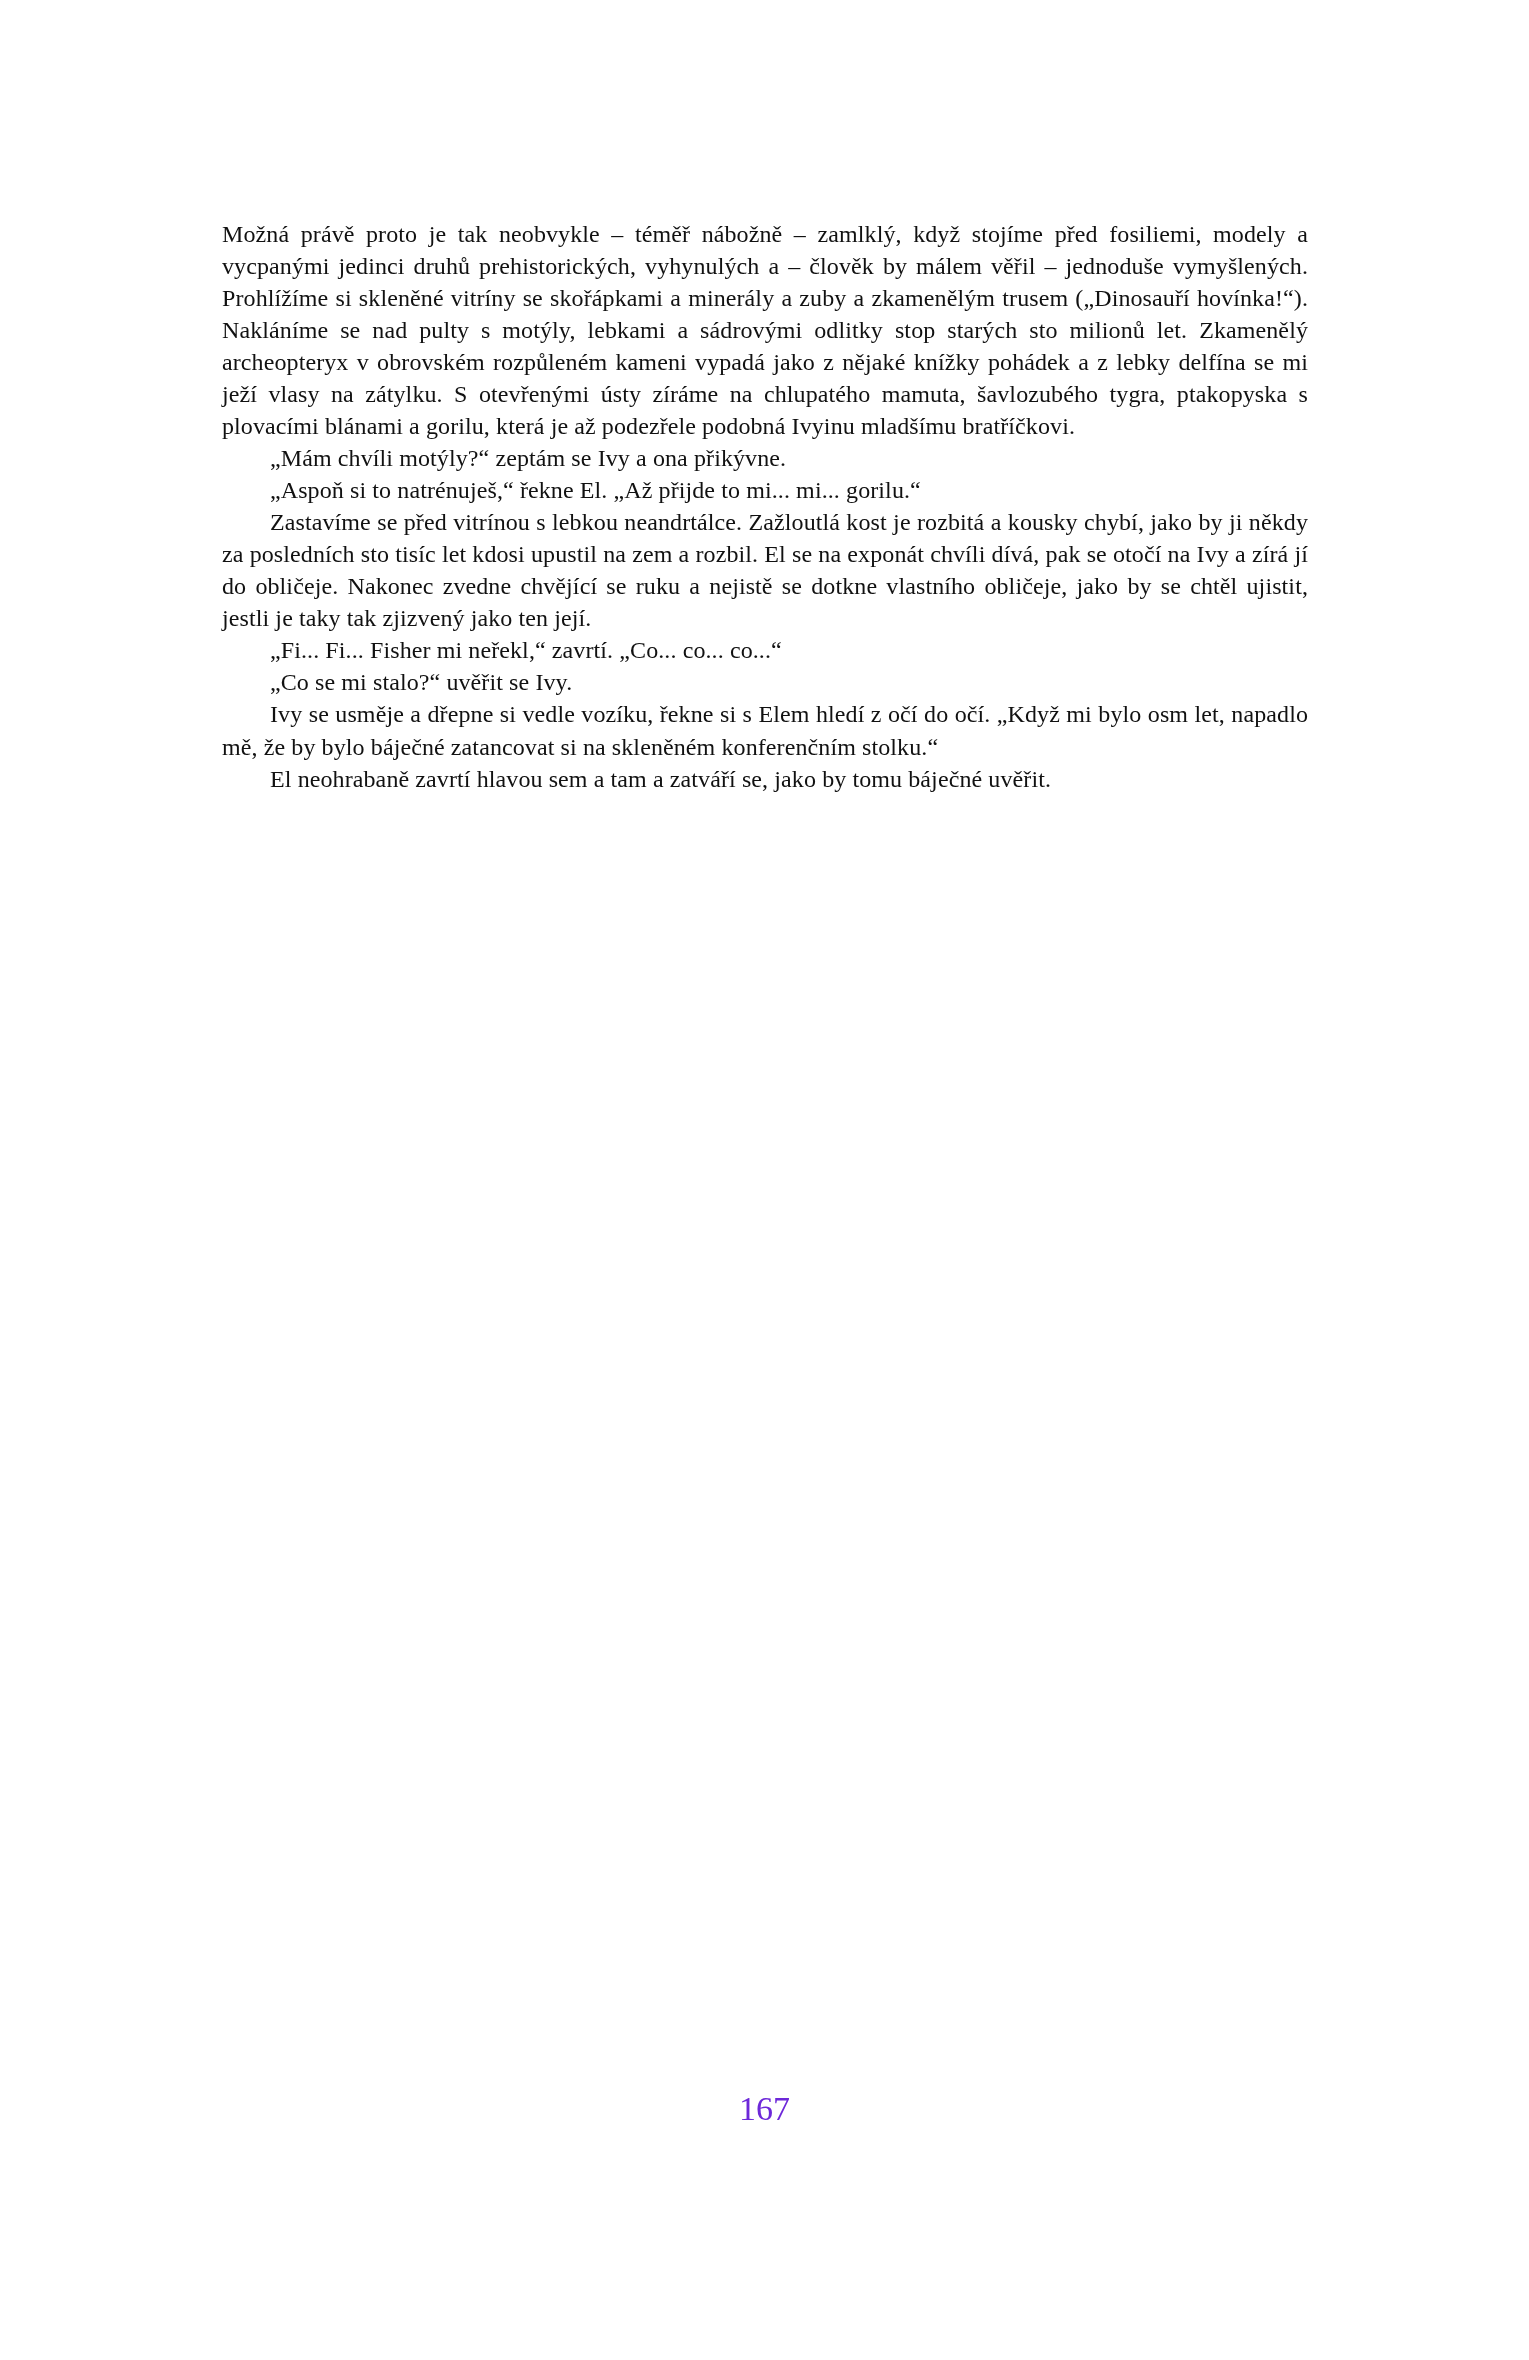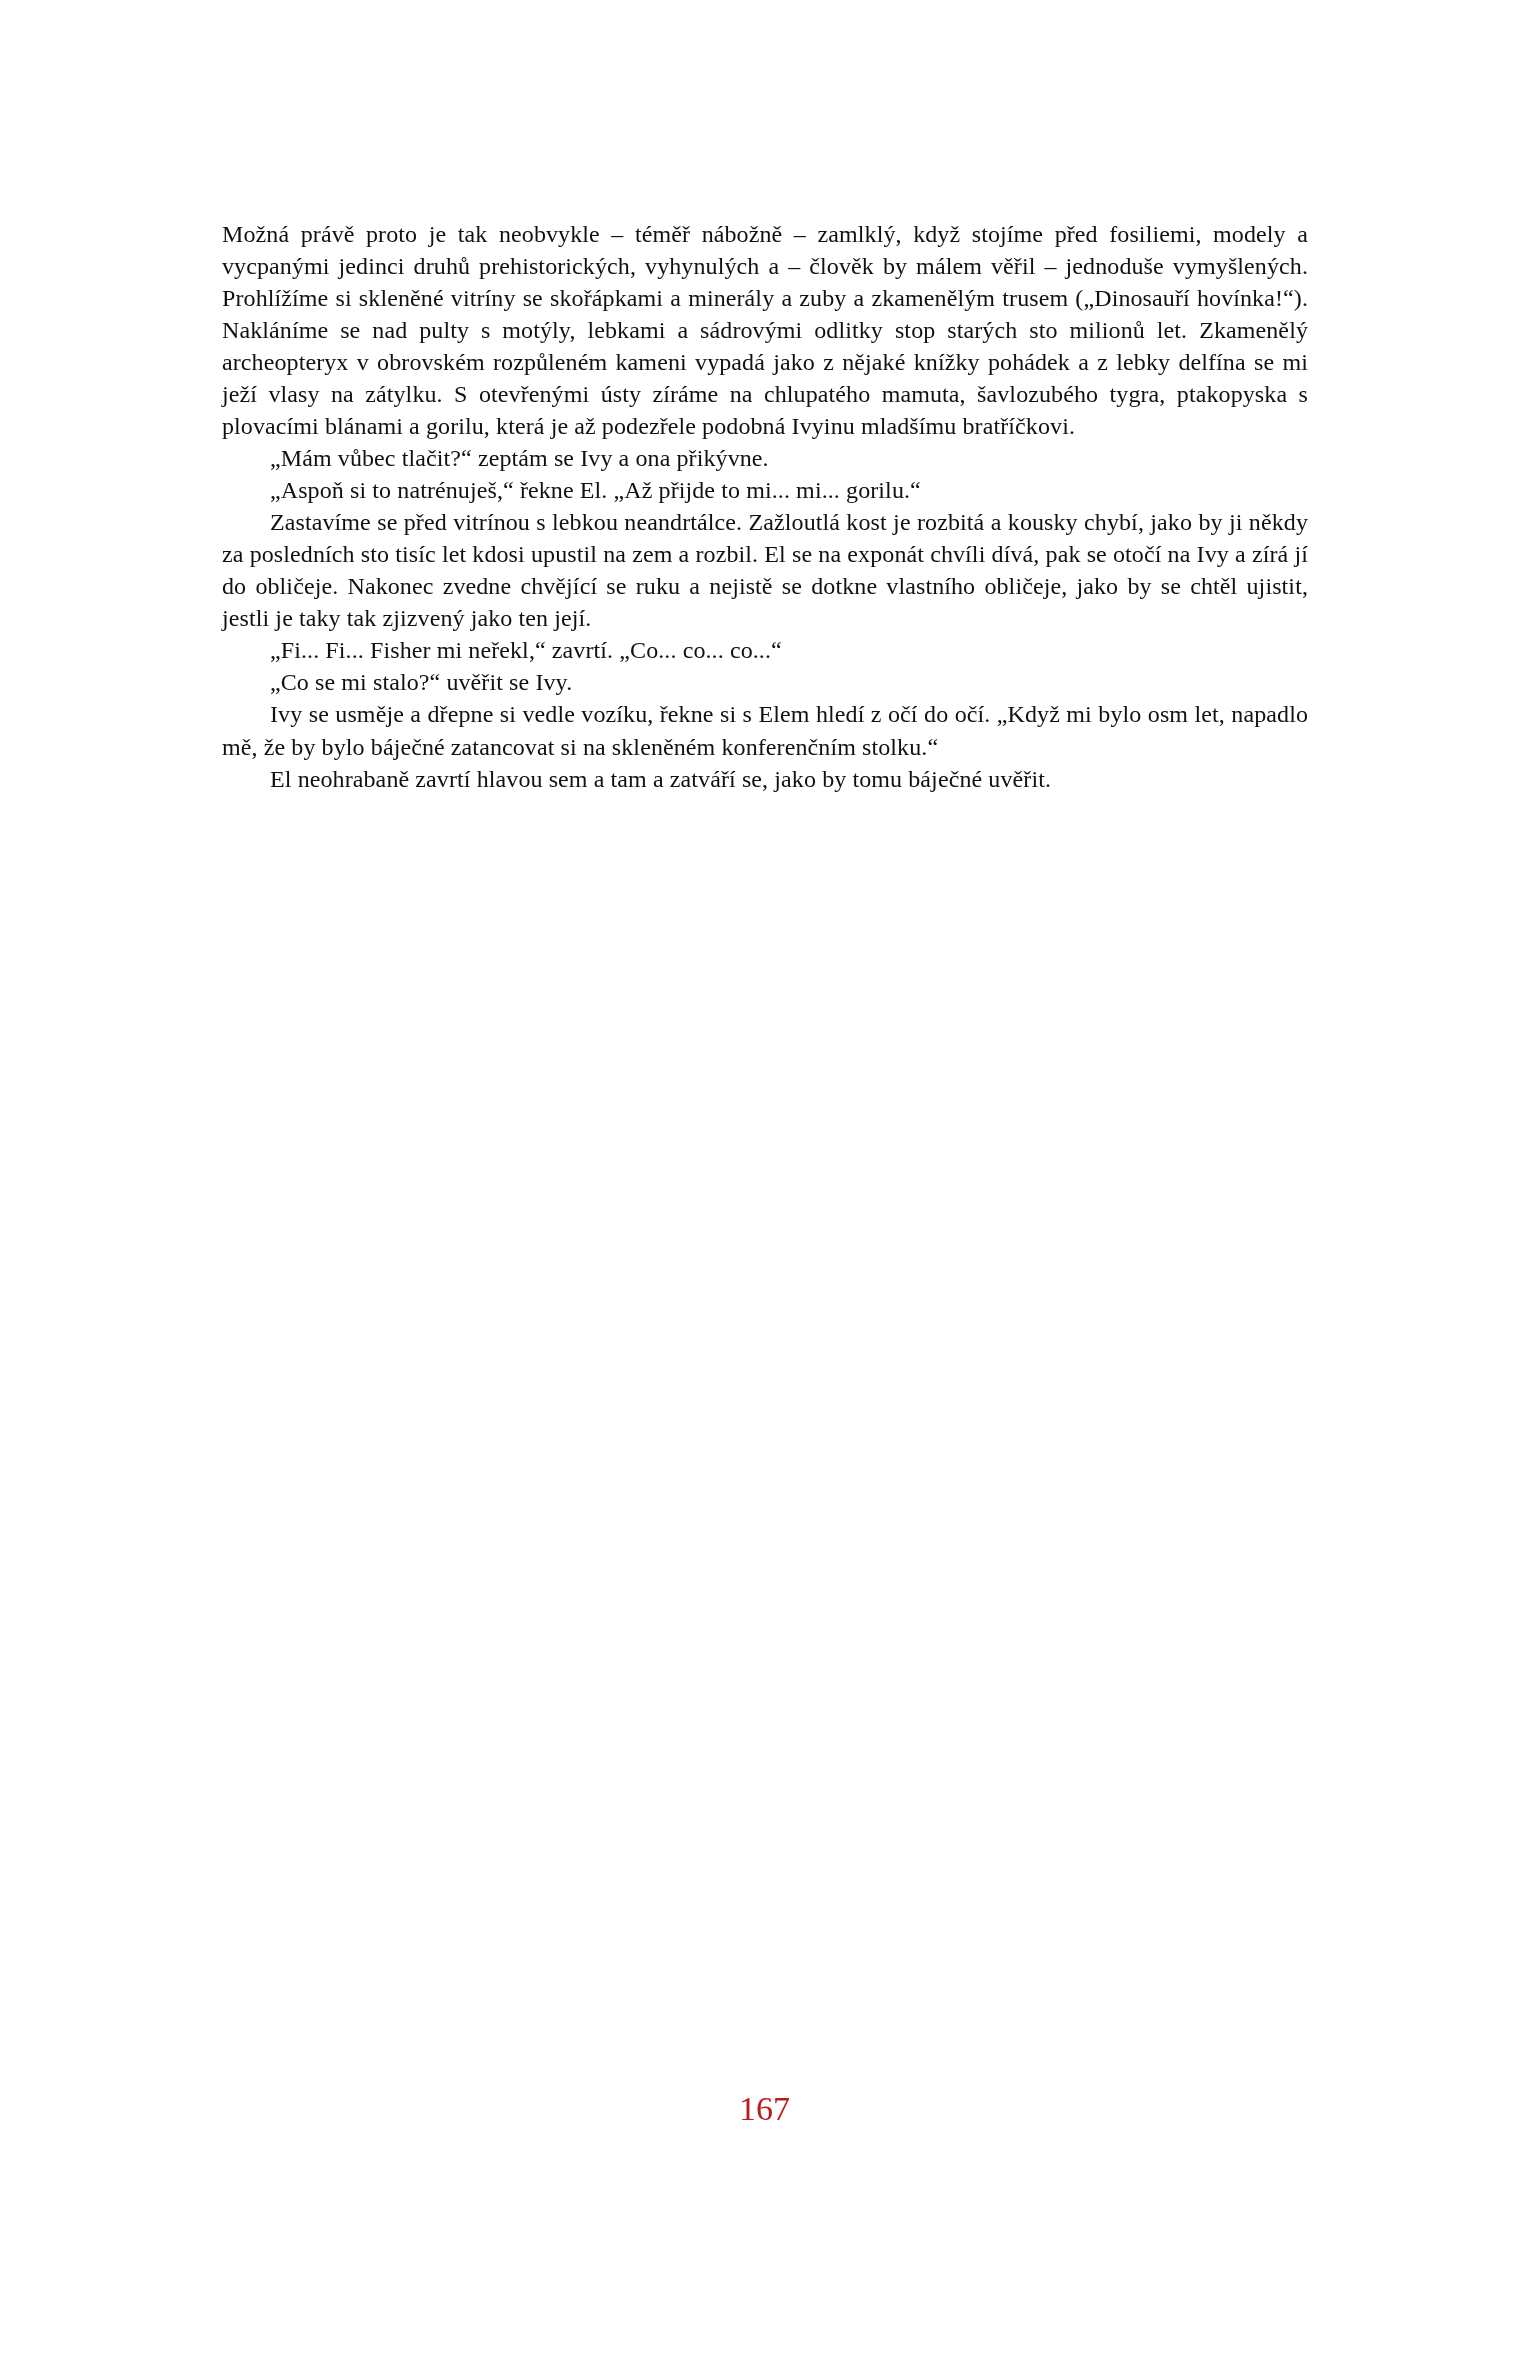--- a/index.html
+++ b/index.html
@@ -39,30 +39,30 @@
     text-indent: 48px;
   }
   .folio {
     position: absolute;
     left: 0;
     top: 2090px;
     width: 1529px;
     text-align: center;
     font-size: 34px;
     font-family: "Liberation Serif", serif;
-    color: #b91c1c;
+    color: #6d28d9;
   }
 </style>
 </head>
 <body>
 
 <div class="page">
   <div class="text-block">
     <p class="">Možná právě proto je tak neobvykle – téměř nábožně – zamlklý, když stojíme před fosiliemi, modely a vycpanými jedinci druhů prehistorických, vyhynulých a – člověk by málem věřil – jednoduše vymyšlených. Prohlížíme si skleněné vitríny se skořápkami a minerály a zuby a zkamenělým trusem („Dinosauří hovínka!“). Nakláníme se nad pulty s motýly, lebkami a sádrovými odlitky stop starých sto milionů let. Zkamenělý archeopteryx v obrovském rozpůleném kameni vypadá jako z nějaké knížky pohádek a z lebky delfína se mi ježí vlasy na zátylku. S otevřenými ústy zíráme na chlupatého mamuta, šavlozubého tygra, ptakopyska s plovacími blánami a gorilu, která je až podezřele podobná Ivyinu mladšímu bratříčkovi.</p>
-    <p class="indent">„Mám vůbec tlačit?“ zeptám se Ivy a ona přikývne.</p>
+    <p class="indent">„Mám chvíli motýly?“ zeptám se Ivy a ona přikývne.</p>
     <p class="indent">„Aspoň si to natrénuješ,“ řekne El. „Až přijde to mi... mi... gorilu.“</p>
     <p class="indent">Zastavíme se před vitrínou s lebkou neandrtálce. Zažloutlá kost je rozbitá a kousky chybí, jako by ji někdy za posledních sto tisíc let kdosi upustil na zem a rozbil. El se na exponát chvíli dívá, pak se otočí na Ivy a zírá jí do obličeje. Nakonec zvedne chvějící se ruku a nejistě se dotkne vlastního obličeje, jako by se chtěl ujistit, jestli je taky tak zjizvený jako ten její.</p>
     <p class="indent">„Fi... Fi... Fisher mi neřekl,“ zavrtí. „Co... co... co...“</p>
     <p class="indent">„Co se mi stalo?“ uvěřit se Ivy.</p>
     <p class="indent">Ivy se usměje a dřepne si vedle vozíku, řekne si s Elem hledí z očí do očí. „Když mi bylo osm let, napadlo mě, že by bylo báječné zatancovat si na skleněném konferenčním stolku.“</p>
     <p class="indent">El neohrabaně zavrtí hlavou sem a tam a zatváří se, jako by tomu báječné uvěřit.</p>
   </div>
   <div class="folio">167</div>
 </div>
 

